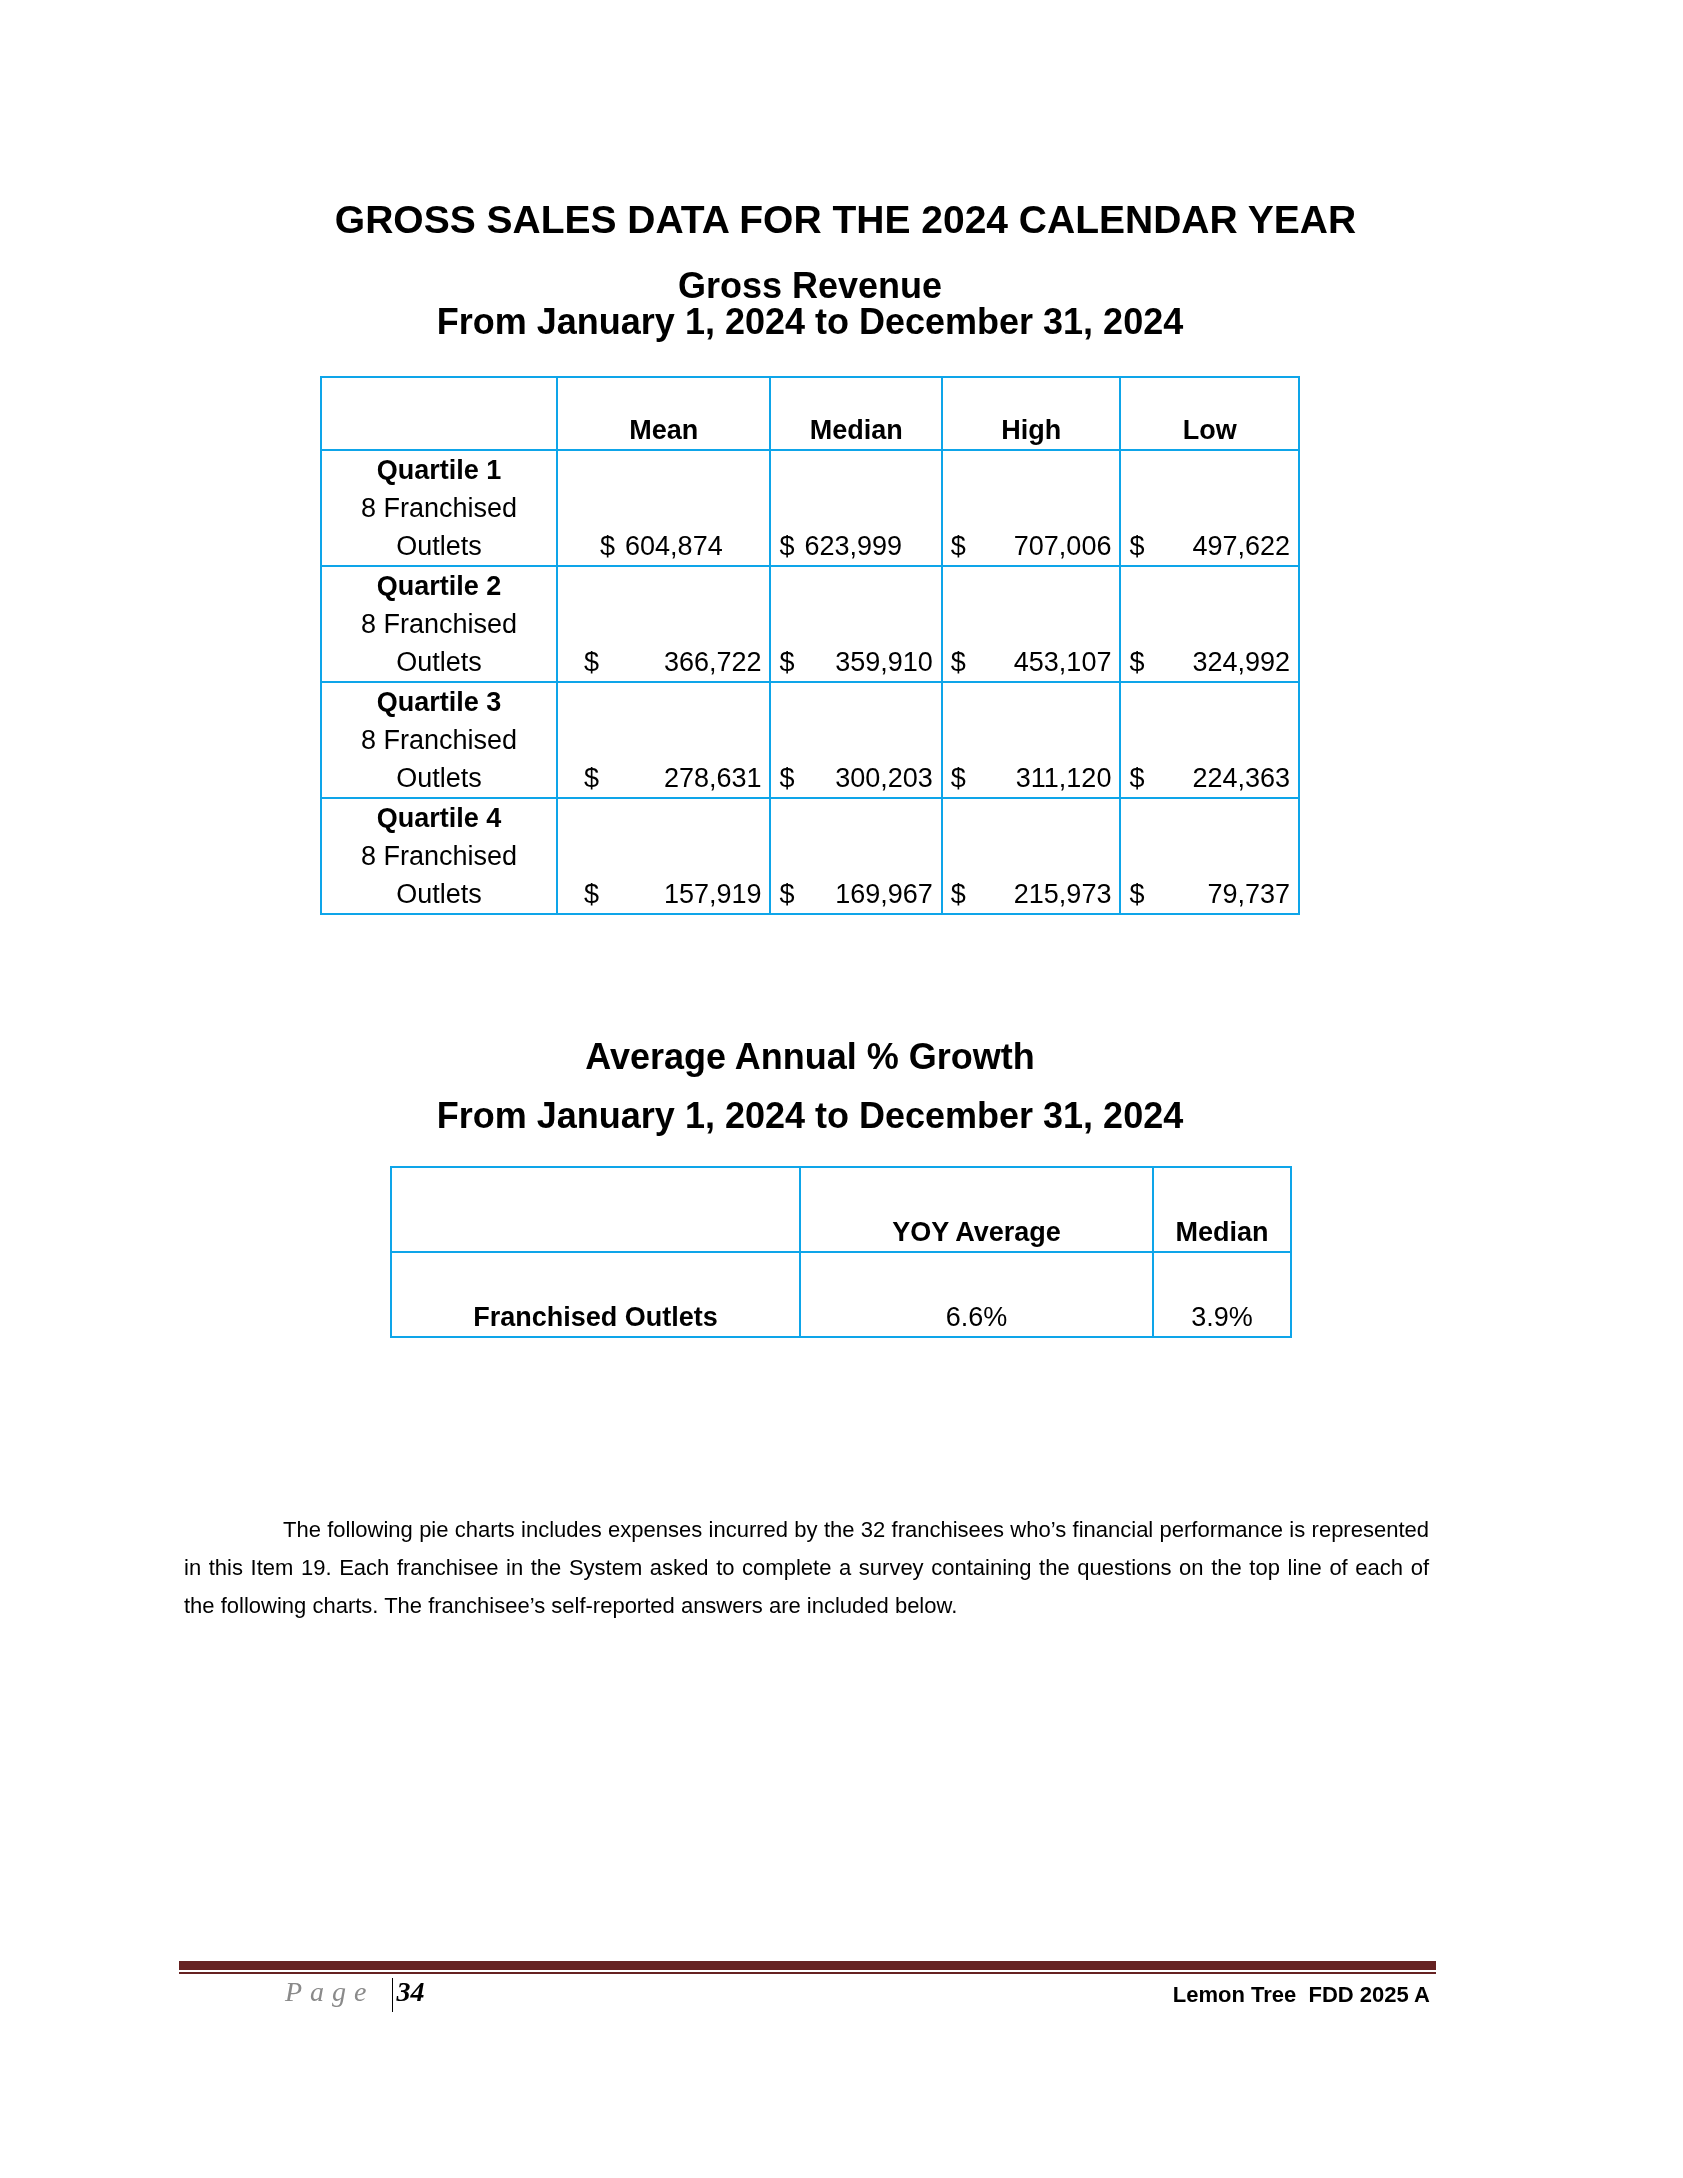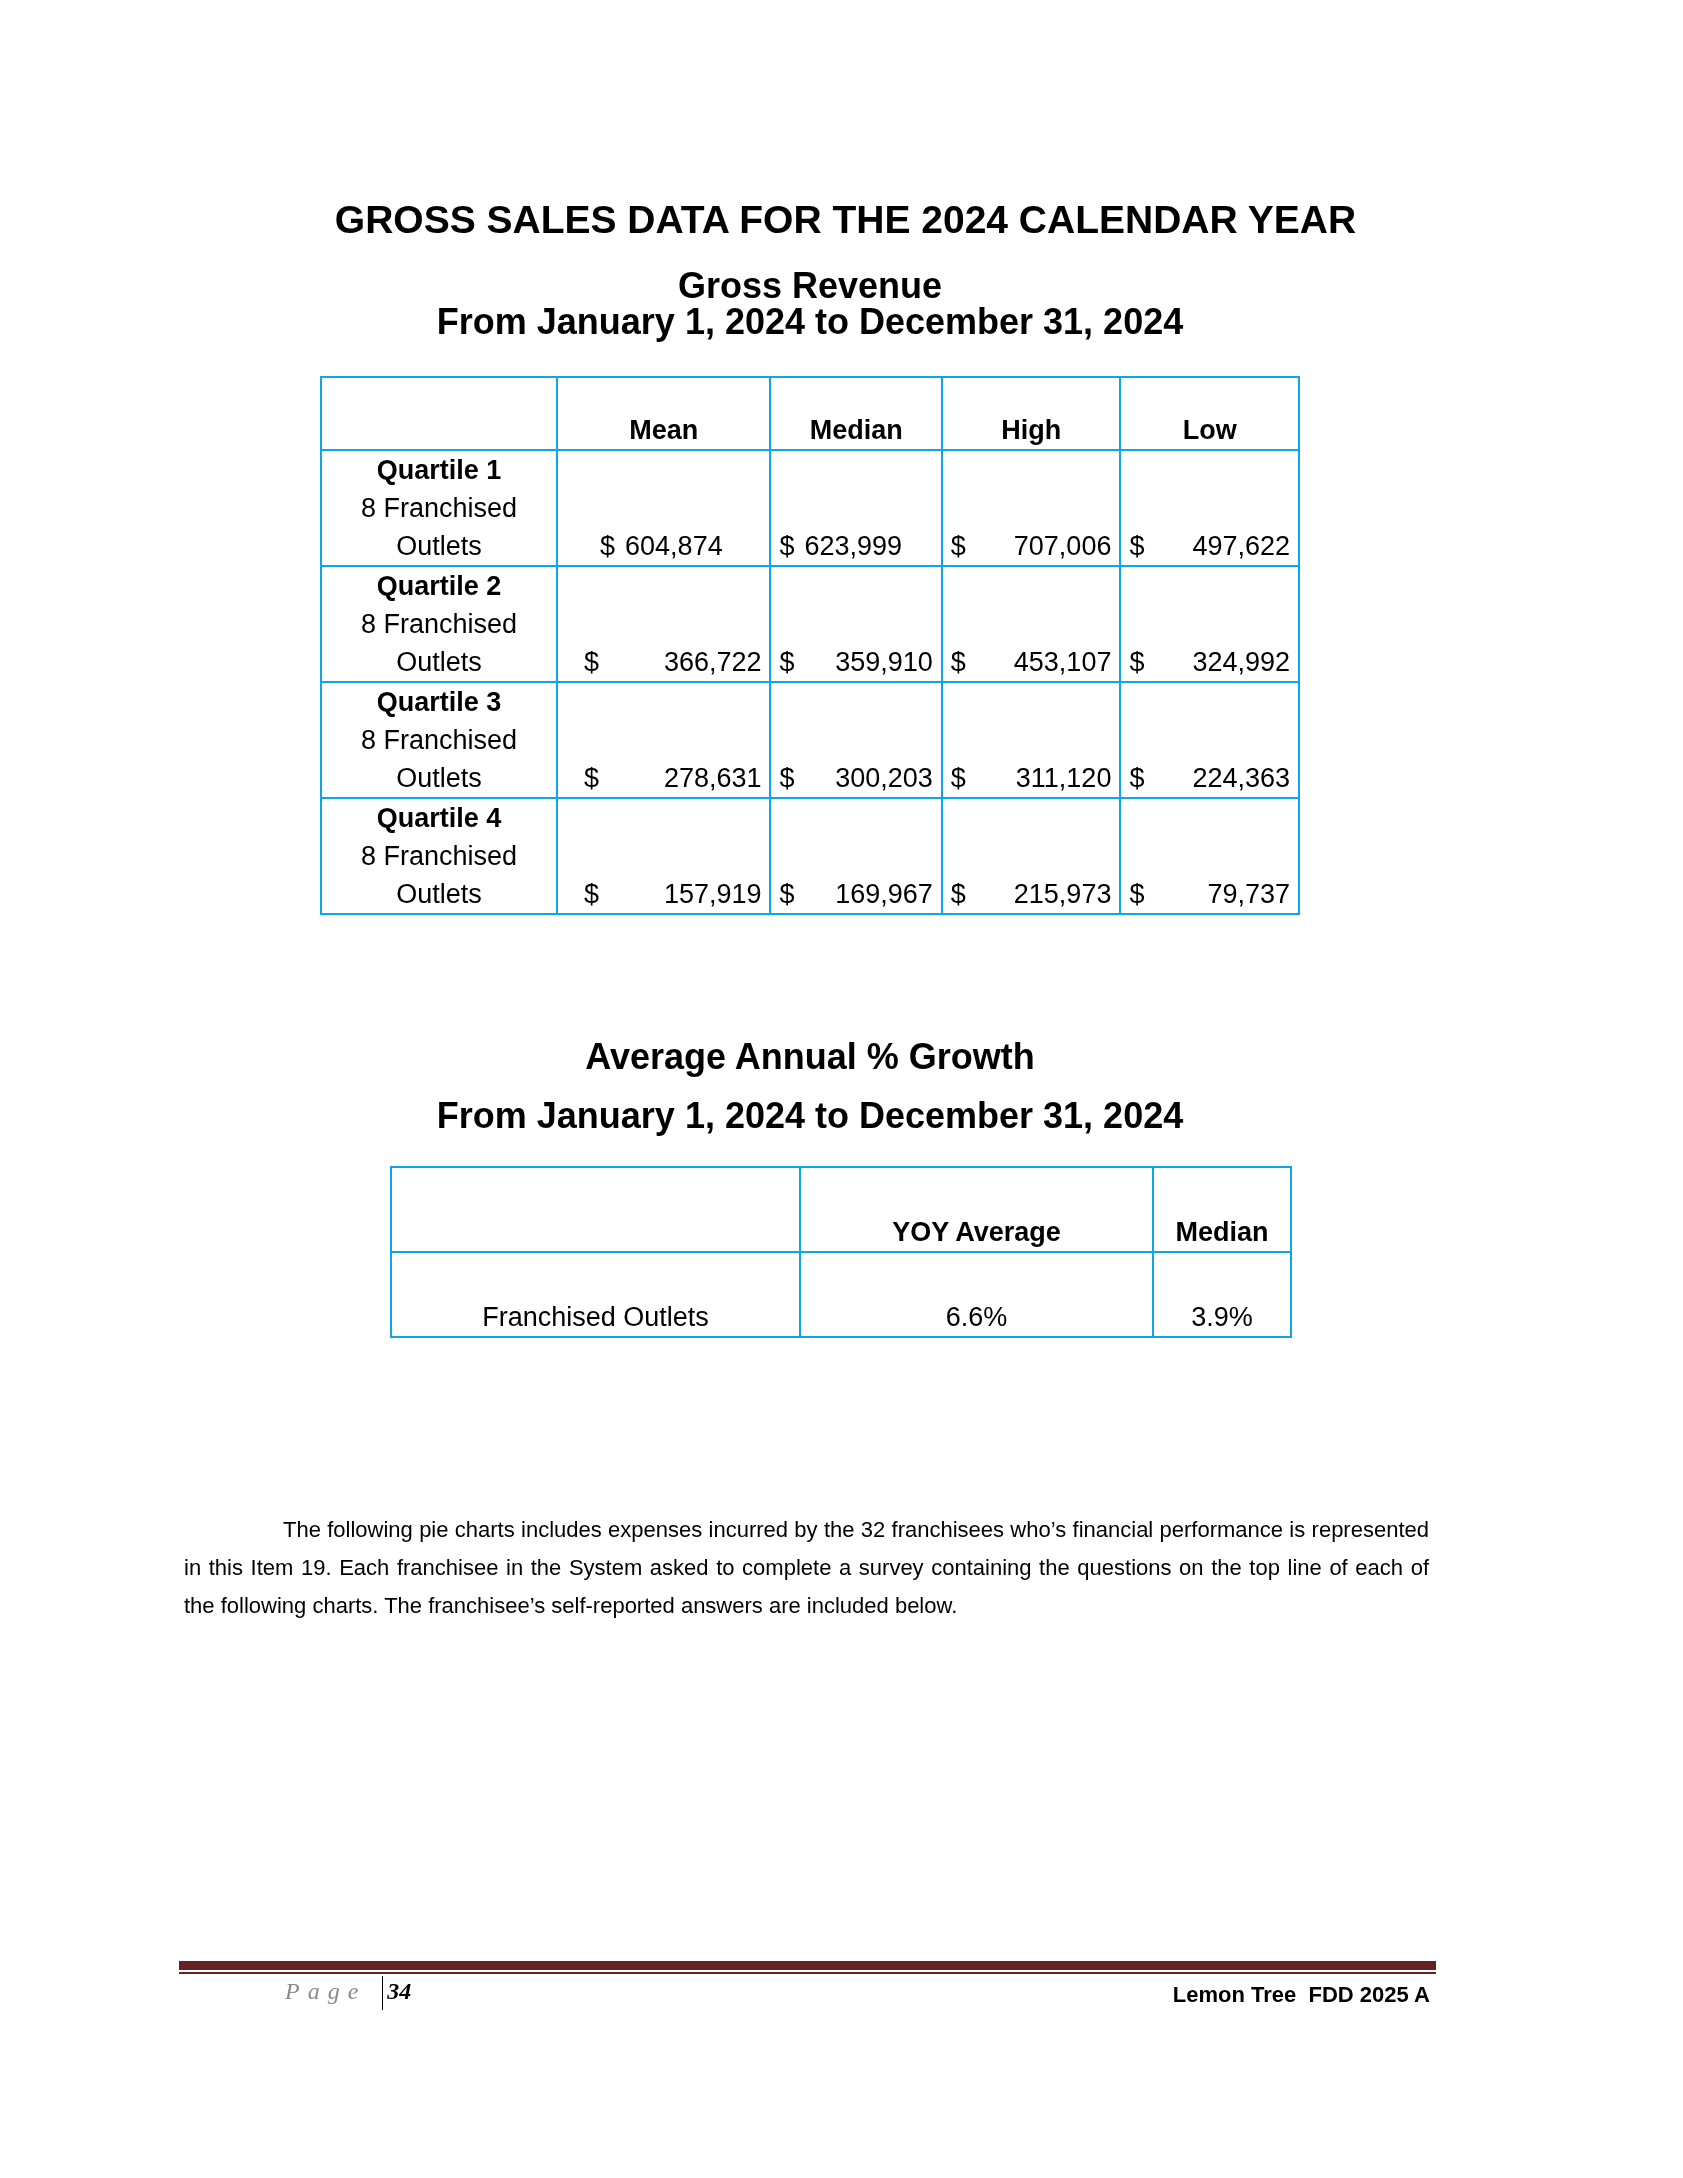--- a/index.html
+++ b/index.html
@@ -15,26 +15,26 @@
   .t1 td.label .q { font-weight: bold; display: block; }
   .t1 td.label span { display: block; }
   .t1 tr.head td { height: 71px; text-align: center; font-weight: bold; }
   .t1 tr.row td { height: 109px; }
   .money { display: flex; justify-content: space-between; white-space: nowrap; }
   .money.tight { justify-content: flex-start; gap: 10px; }
   .t2 { left: 390px; top: 1166px; width: 902px; }
   .t2 td { text-align: center; }
   .t2 tr.head td { height: 83px; font-weight: bold; }
   .t2 tr.row td { height: 83px; }
-  .t2 td.rowlabel { font-weight: normal; }
+  .t2 td.rowlabel { font-weight: bold; }
   .para { left: 184px; width: 1245px; top: 1511px; font-size: 22px; line-height: 38px; text-align: justify; }
   .para .indent { display: inline-block; width: 99px; }
   .rule-thick { left: 179px; top: 1961px; width: 1257px; height: 9px; background: #662222; }
   .rule-thin { left: 179px; top: 1972px; width: 1257px; height: 2px; background: #662222; }
-  .footer-page { left: 285px; top: 1976px; font-family: "Liberation Serif", serif; font-style: italic; font-size: 24px; color: #8a8a8a; letter-spacing: 8px; }
+  .footer-page { left: 285px; top: 1976px; font-family: "Liberation Serif", serif; font-style: italic; font-size: 28px; color: #8a8a8a; letter-spacing: 8px; }
   .footer-sep { display: inline-block; width: 1px; height: 34px; background: #000; vertical-align: middle; margin: 0 4px 0 2px; }
   .footer-num { color: #000; font-weight: bold; letter-spacing: 0; }
   .footer-doc { right: 253px; top: 1982px; font-weight: bold; font-size: 22px; white-space: pre; }
 </style>
 </head>
 <body>
 
 <div class="abs h-title">GROSS SALES DATA FOR THE 2024 CALENDAR YEAR</div>
 <div class="abs h-sub" style="top:265px;">Gross Revenue</div>
 <div class="abs h-sub" style="top:301px;">From January 1, 2024 to December 31, 2024</div>

